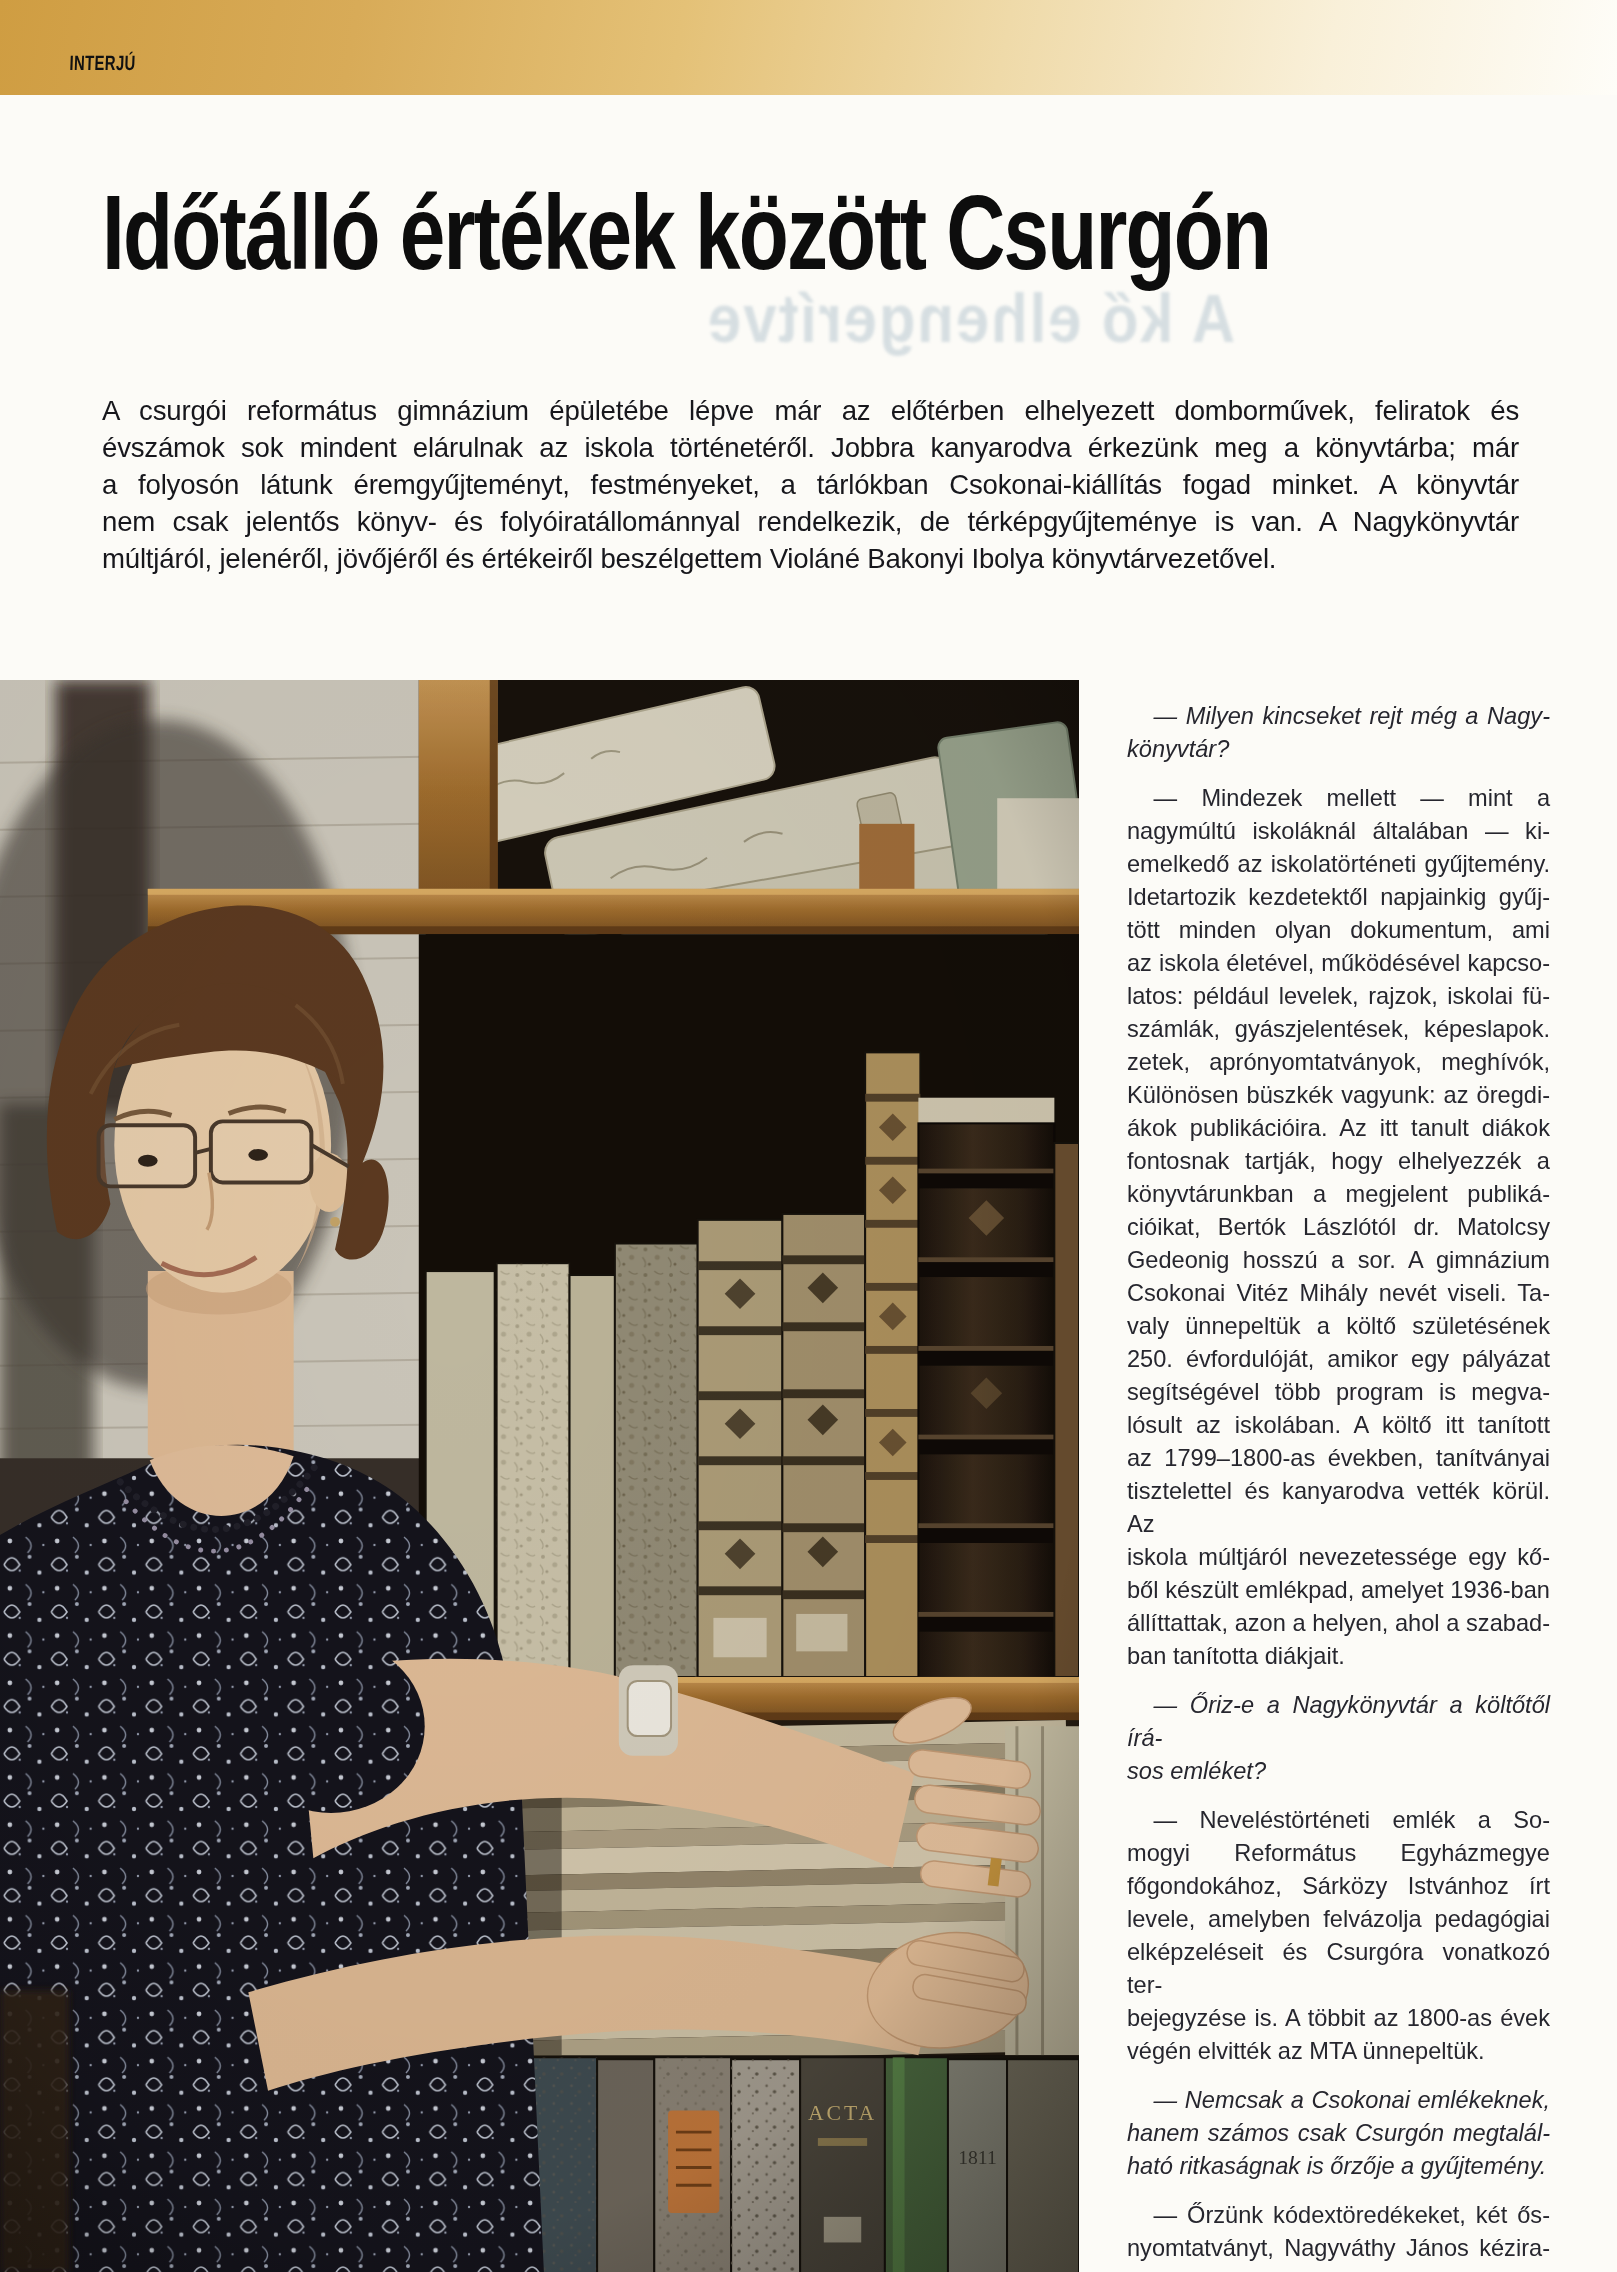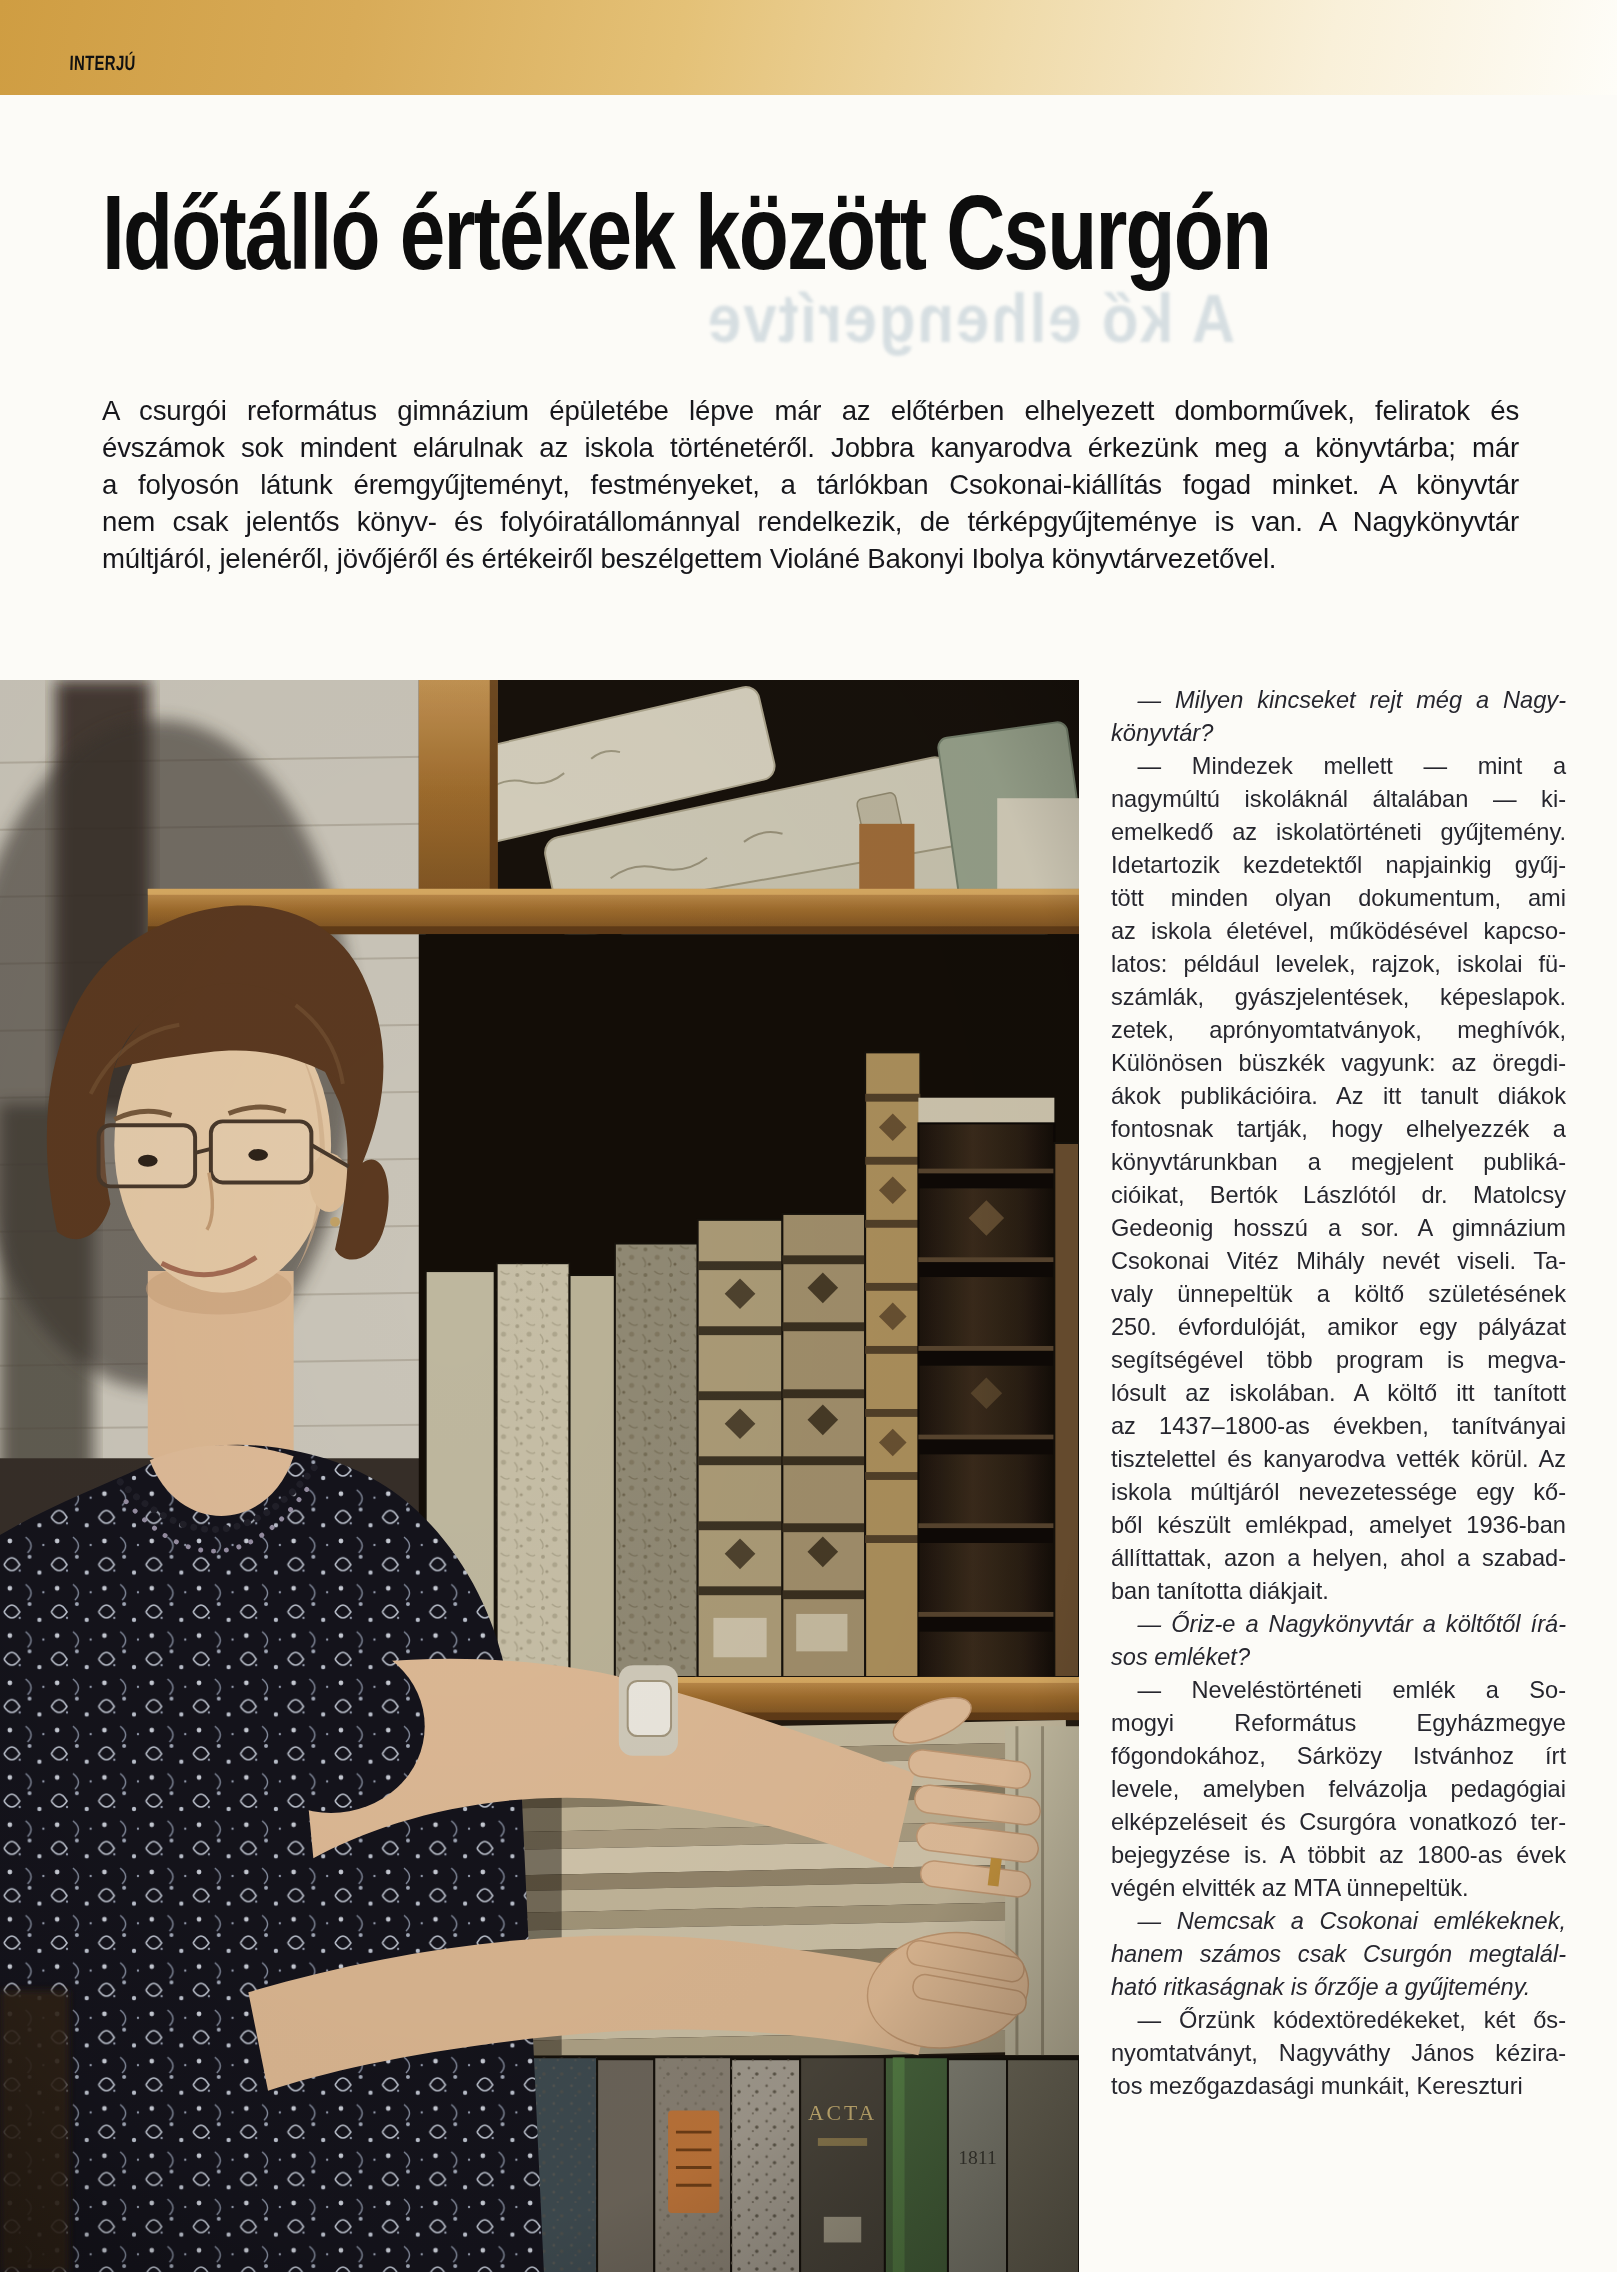--- a/index.html
+++ b/index.html
@@ -37,21 +37,21 @@
     font-size:27.6px;font-weight:normal;line-height:37px;color:#17171c;
     letter-spacing:-0.2px;
   }
   .jline{text-align:justify;text-align-last:justify;}
   .jline.last{text-align-last:left;}
   
   .column{
     position:absolute;left:1111px;top:684px;width:455px;
     font-size:23.6px;line-height:33px;color:#26262e;
   }
-  .para{margin:0;}
+  .para{margin:16px;}
   .para.question{font-style:italic;}
   .para .jline.first{text-indent:26.6px;}
   
   .photo{position:absolute;left:0;top:680px;width:1079px;height:1593px;}
   .photo svg{display:block;width:100%;height:100%;}
 </style>
 </head>
 <body>
 
 <div class="page">
@@ -410,21 +410,21 @@
         <div class="jline">ákok publikációira. Az itt tanult diákok</div>
         <div class="jline">fontosnak tartják, hogy elhelyezzék a</div>
         <div class="jline">könyvtárunkban a megjelent publiká-</div>
         <div class="jline">cióikat, Bertók Lászlótól dr. Matolcsy</div>
         <div class="jline">Gedeonig hosszú a sor. A gimnázium</div>
         <div class="jline">Csokonai Vitéz Mihály nevét viseli. Ta-</div>
         <div class="jline">valy ünnepeltük a költő születésének</div>
         <div class="jline">250. évfordulóját, amikor egy pályázat</div>
         <div class="jline">segítségével több program is megva-</div>
         <div class="jline">lósult az iskolában. A költő itt tanított</div>
-        <div class="jline">az 1437–1800-as években, tanítványai</div>
+        <div class="jline">az 1799–1800-as években, tanítványai</div>
         <div class="jline">tisztelettel és kanyarodva vették körül. Az</div>
         <div class="jline">iskola múltjáról nevezetessége egy kő-</div>
         <div class="jline">ből készült emlékpad, amelyet 1936-ban</div>
         <div class="jline">állíttattak, azon a helyen, ahol a szabad-</div>
         <div class="jline last">ban tanította diákjait.</div>
       </div>
       <div class="para question">
         <div class="jline first">— Őriz-e a Nagykönyvtár a költőtől írá-</div>
         <div class="jline last">sos emléket?</div>
       </div>

